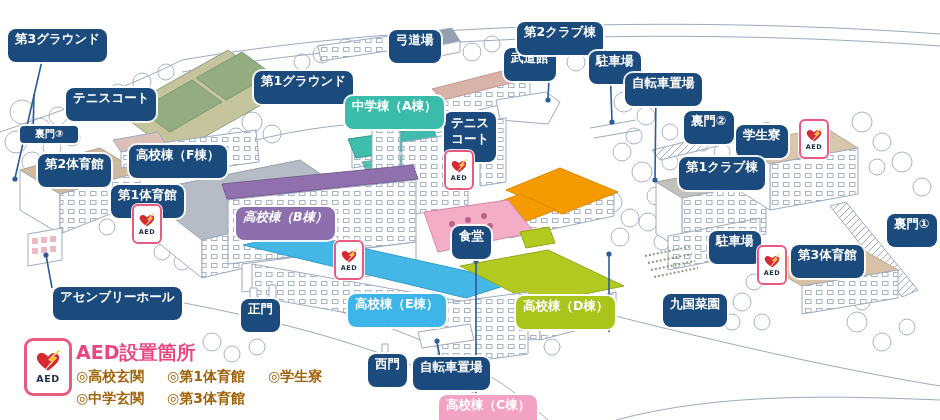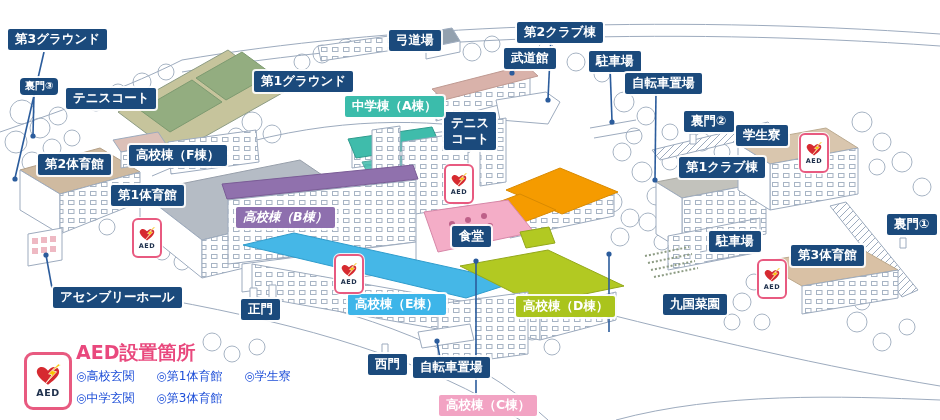--- a/index.html
+++ b/index.html
@@ -1,39 +1,39 @@
 <!DOCTYPE html>
 <html><head>
 <meta charset="utf-8">
 <style>
   html,body{margin:0;padding:0;background:#fff;}
   #map{position:relative;width:940px;height:420px;background:#fff;overflow:hidden;
        font-family:"DejaVu Sans","Liberation Sans",sans-serif;}
   #lineart{position:absolute;left:0;top:0;}
   .lbl{position:absolute;background:#1b4a7c;color:#fff;font-weight:bold;font-size:12.5px;
-       line-height:1.15;padding:3px 7px 4px;border-radius:2px;white-space:nowrap;
+       line-height:1.15;padding:3px 7px 16px;border-radius:8px;white-space:nowrap;
        box-shadow:0 0 0 2px rgba(255,255,255,.9);z-index:3;}
-  .lbl.sm{font-size:10px;padding:2px 5px 3px;border-radius:4px;}
+  .lbl.sm{font-size:10px;padding:2px 15px 3px;border-radius:4px;margin-top:48px;}
   .lbl.two{white-space:pre-line;text-align:center;line-height:1.25;}
   .lbl.teal{background:#3bbcab;}
   .lbl.purple{background:#8e6fae;font-style:italic;}
   .lbl.cyan{background:#3db5e9;}
   .lbl.green{background:#aac41c;}
   .lbl.pink{background:#f2a3c3;}
   .lbl.orange{background:#f5a100;}
   .aed{position:absolute;width:26px;height:36px;background:#fff;border:2px solid #e85a80;
        border-radius:6px;display:flex;flex-direction:column;align-items:center;
-       justify-content:center;z-index:4;box-shadow:0 0 0 1px rgba(255,255,255,.85);margin-top:14px;}
+       justify-content:center;z-index:4;box-shadow:0 0 0 1px rgba(255,255,255,.85);}
   .aed svg{width:20px;height:15px;display:block;}
   .aed .aed-txt{font-size:6.5px;font-weight:bold;color:#20324e;letter-spacing:.6px;line-height:1;margin-top:1px;}
   .aed.big{width:42px;height:52px;border-width:3px;border-radius:9px;}
   .aed.big svg{width:30px;height:23px;}
   .aed.big .aed-txt{font-size:9.5px;}
   .legend-title{position:absolute;color:#e9487d;font-size:19px;font-weight:bold;z-index:3;}
-  .legend-row{position:absolute;color:#1d4ed8;font-size:12px;font-weight:normal;z-index:3;}
+  .legend-row{position:absolute;color:#a16207;font-size:14px;font-weight:bold;z-index:3;}
   .legend-row span{margin-right:18px;}
 </style>
 </head>
 <body>
 
 <div id="map">
 
   <svg id="lineart" width="940" height="420" viewBox="0 0 940 420">
     <defs>
       <pattern id="win" width="11" height="9" patternUnits="userSpaceOnUse">

